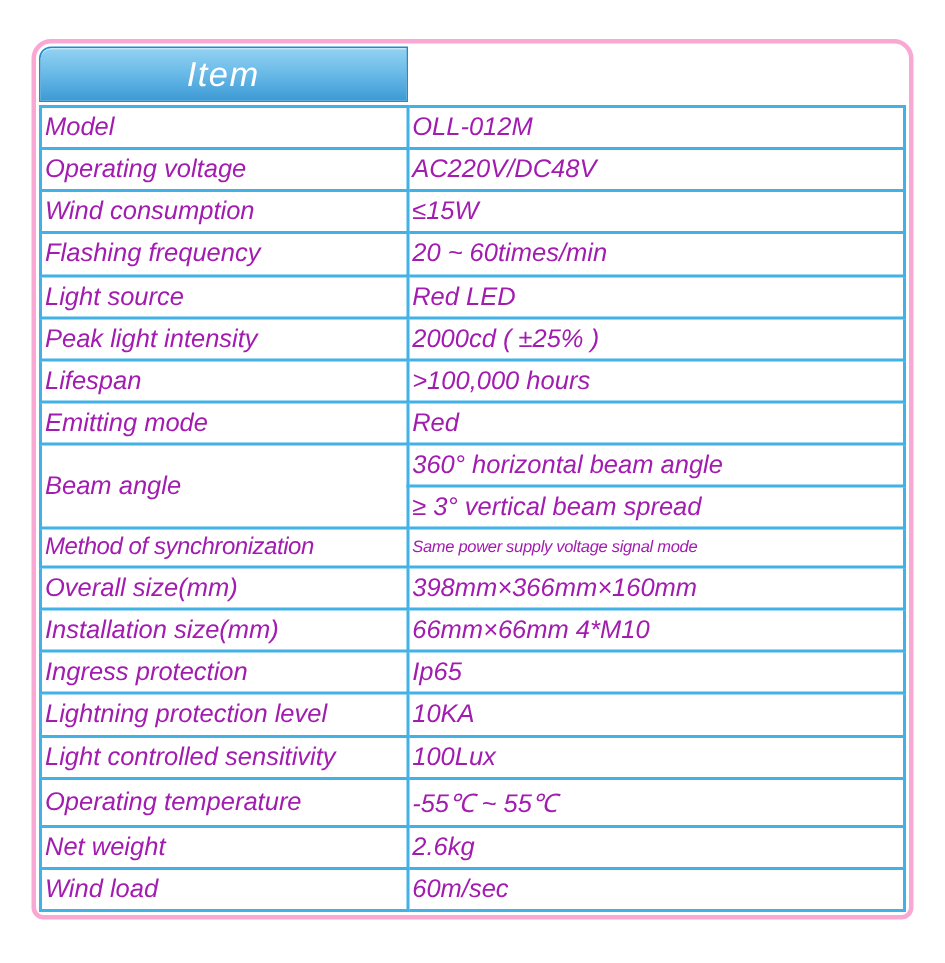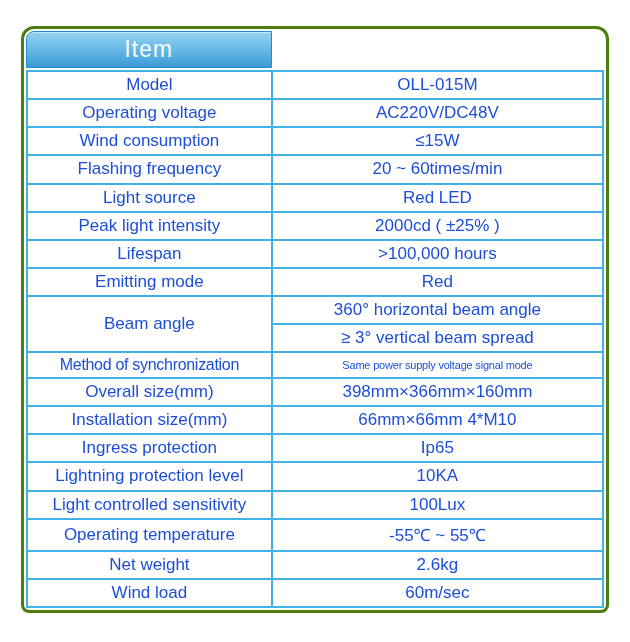--- a/index.html
+++ b/index.html
@@ -17,26 +17,27 @@
     height: 642px;
     background: #ffffff;
   }
   .spec-table {
     position: absolute;
     left: 21px;
     top: 26px;
     width: 588px;
     height: 587px;
     box-sizing: border-box;
-    border: 3px solid #4d7c0f;
+    border: 3px solid #f9a8d4;
     border-radius: 13px 13px 8px 8px;
     background: #ffffff;
     padding: 2px;
     display: flex;
     flex-direction: column;
+    font-style: italic;
   }
   .header-row {
     flex: 0 0 37px;
     display: flex;
     gap: 3px;
     margin-bottom: 2px;
   }
   .hcell {
     box-sizing: border-box;
     border: 1px solid #1f8dcb;
@@ -51,24 +52,23 @@
   .hcell.item-col   { width: 42.5%; border-radius: 8px 0 0 0; letter-spacing: 1px; }
   .hcell.param-col  { flex: 1;      border-radius: 0 8px 0 0; letter-spacing: 4px; }
   table.tbl {
     width: 100%;
     height: 538px;
     border-collapse: collapse;
     table-layout: fixed;
   }
   .tbl td {
     border: 2px solid #41b1e6;
-    text-align: center;
     vertical-align: middle;
     font-size: 17px;
-    color: #1d4ed8;
+    color: #a21caf;
     padding: 0 2px;
     white-space: nowrap;
     overflow: hidden;
   }
   .tbl col.c-item  { width: 42.5%; }
   .tbl col.c-param { width: 57.5%; }
   .tbl td.small-item  { font-size: 16px; letter-spacing: -0.3px; }
   .tbl td.small-param { font-size: 11px; letter-spacing: -0.2px; }
 </style>
 </head>
@@ -84,21 +84,21 @@
     </div>
 
     <table class="tbl">
       <colgroup>
           <col class="c-item">
           <col class="c-param">
         </colgroup>
       <tbody>
         <tr>
           <td>Model</td>
-          <td>OLL-015M</td>
+          <td>OLL-012M</td>
         </tr>
         <tr>
           <td>Operating voltage</td>
           <td>AC220V/DC48V</td>
         </tr>
         <tr>
           <td>Wind consumption</td>
           <td>≤15W</td>
         </tr>
         <tr>

